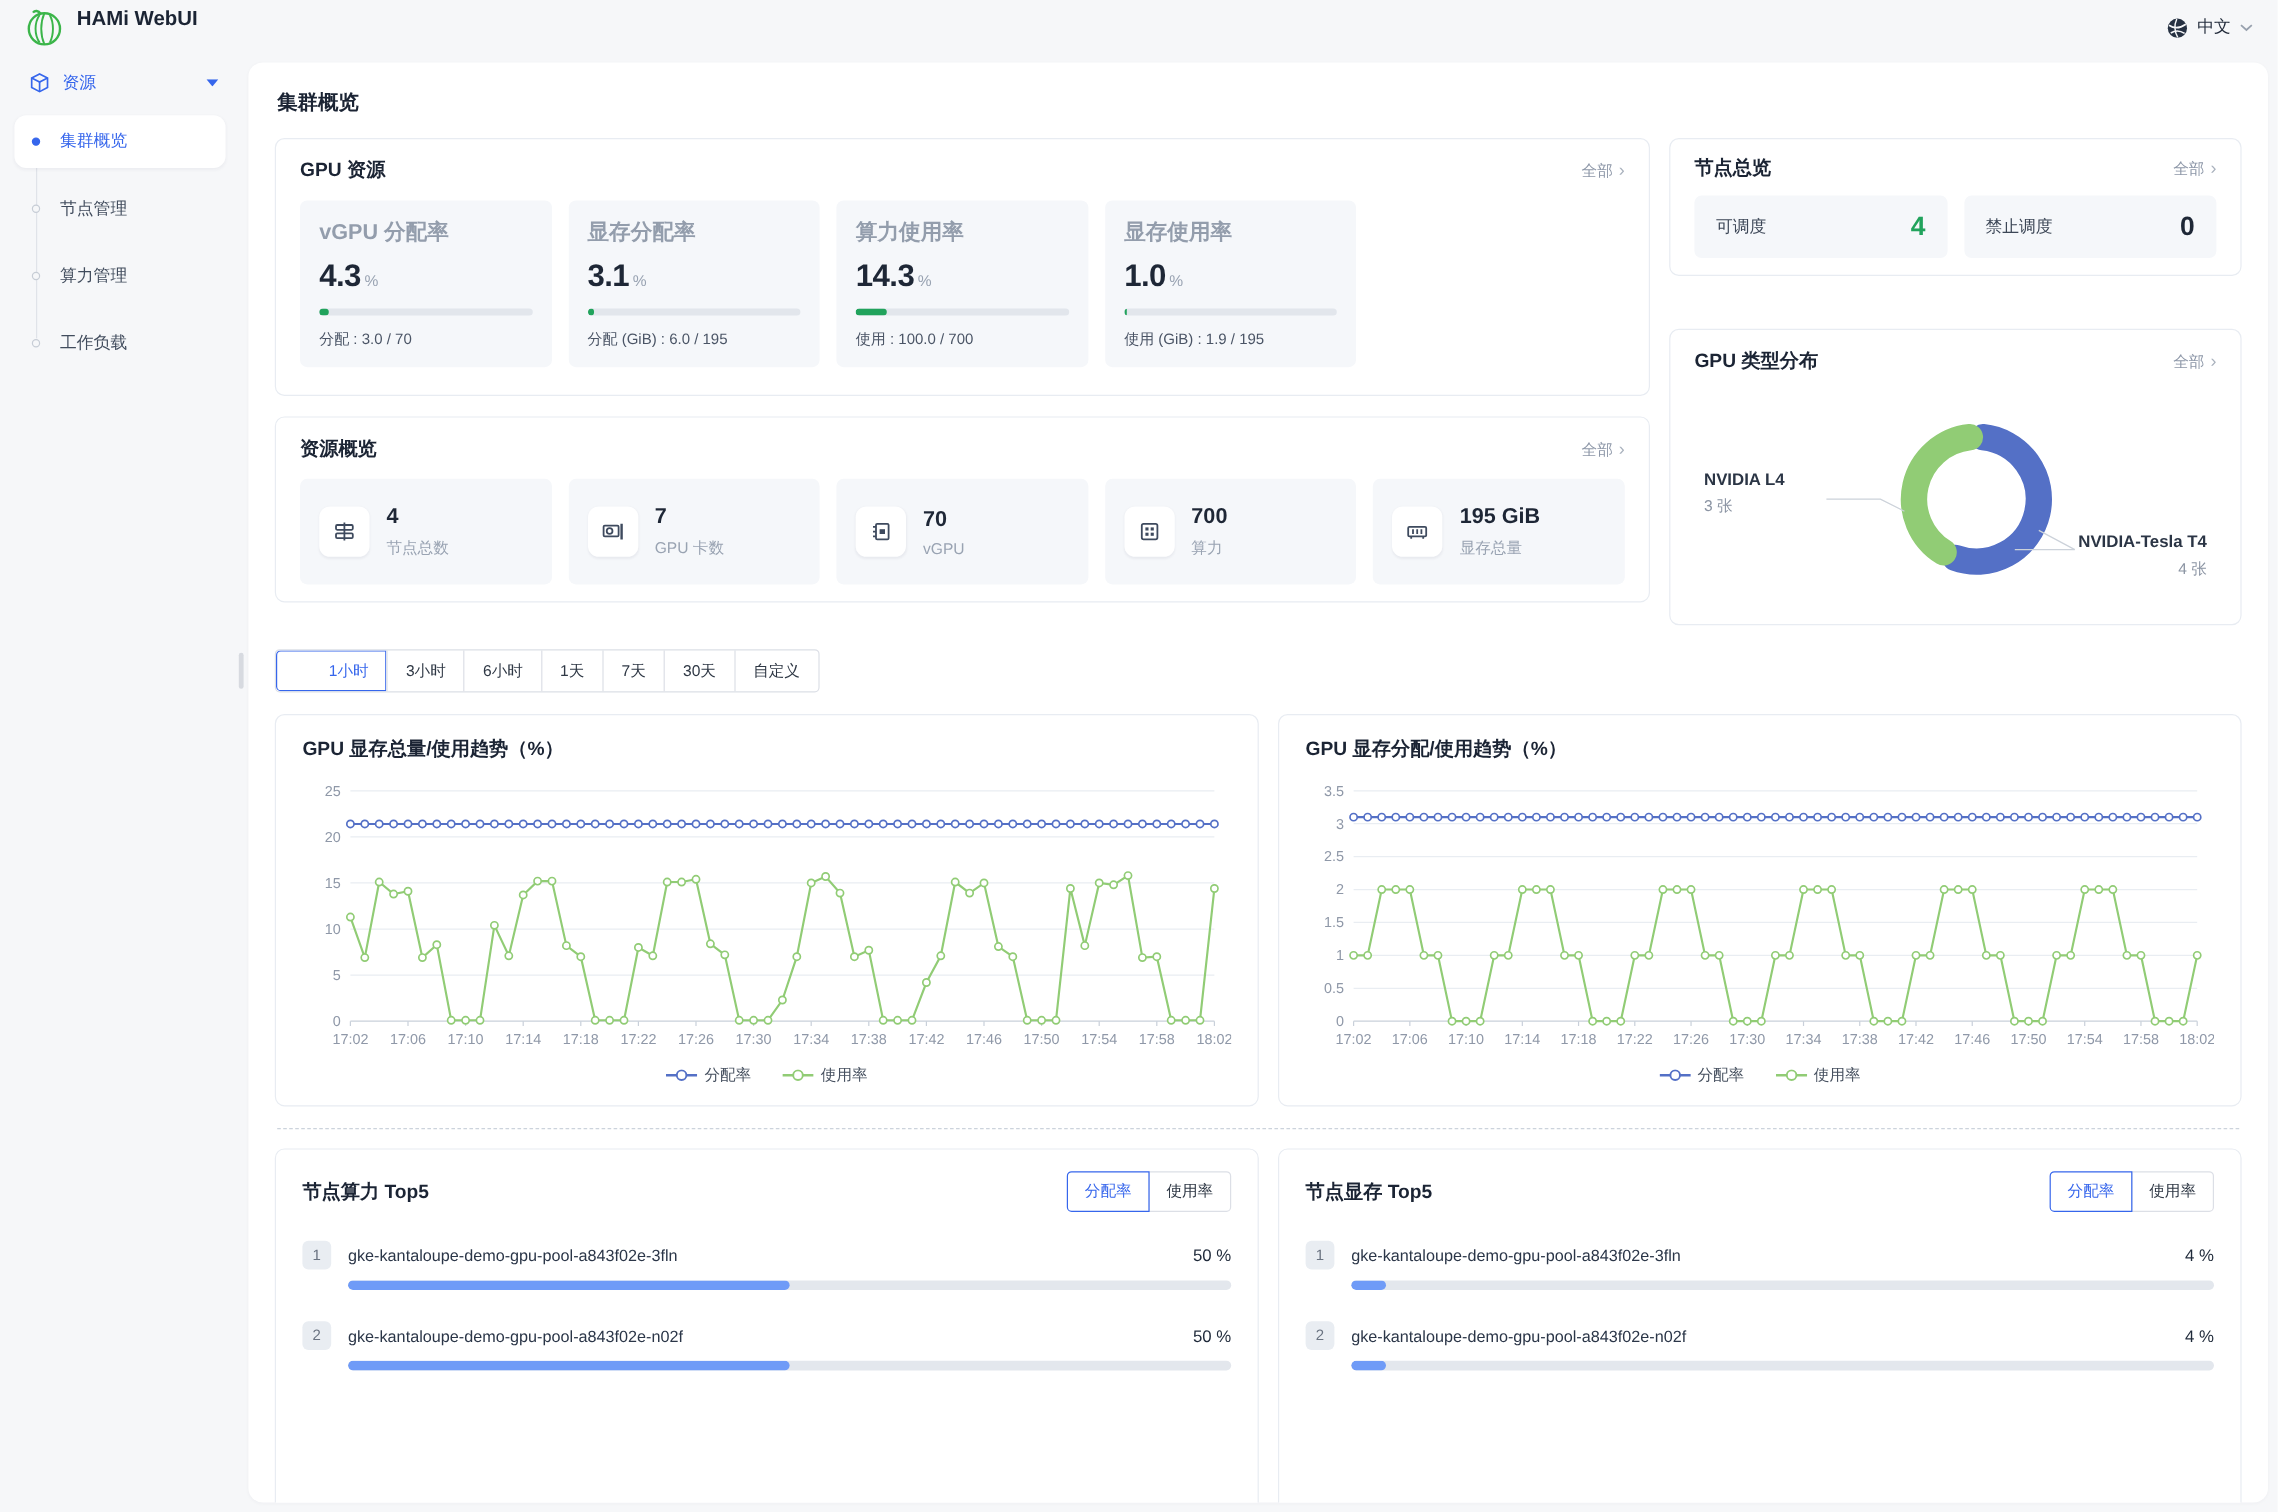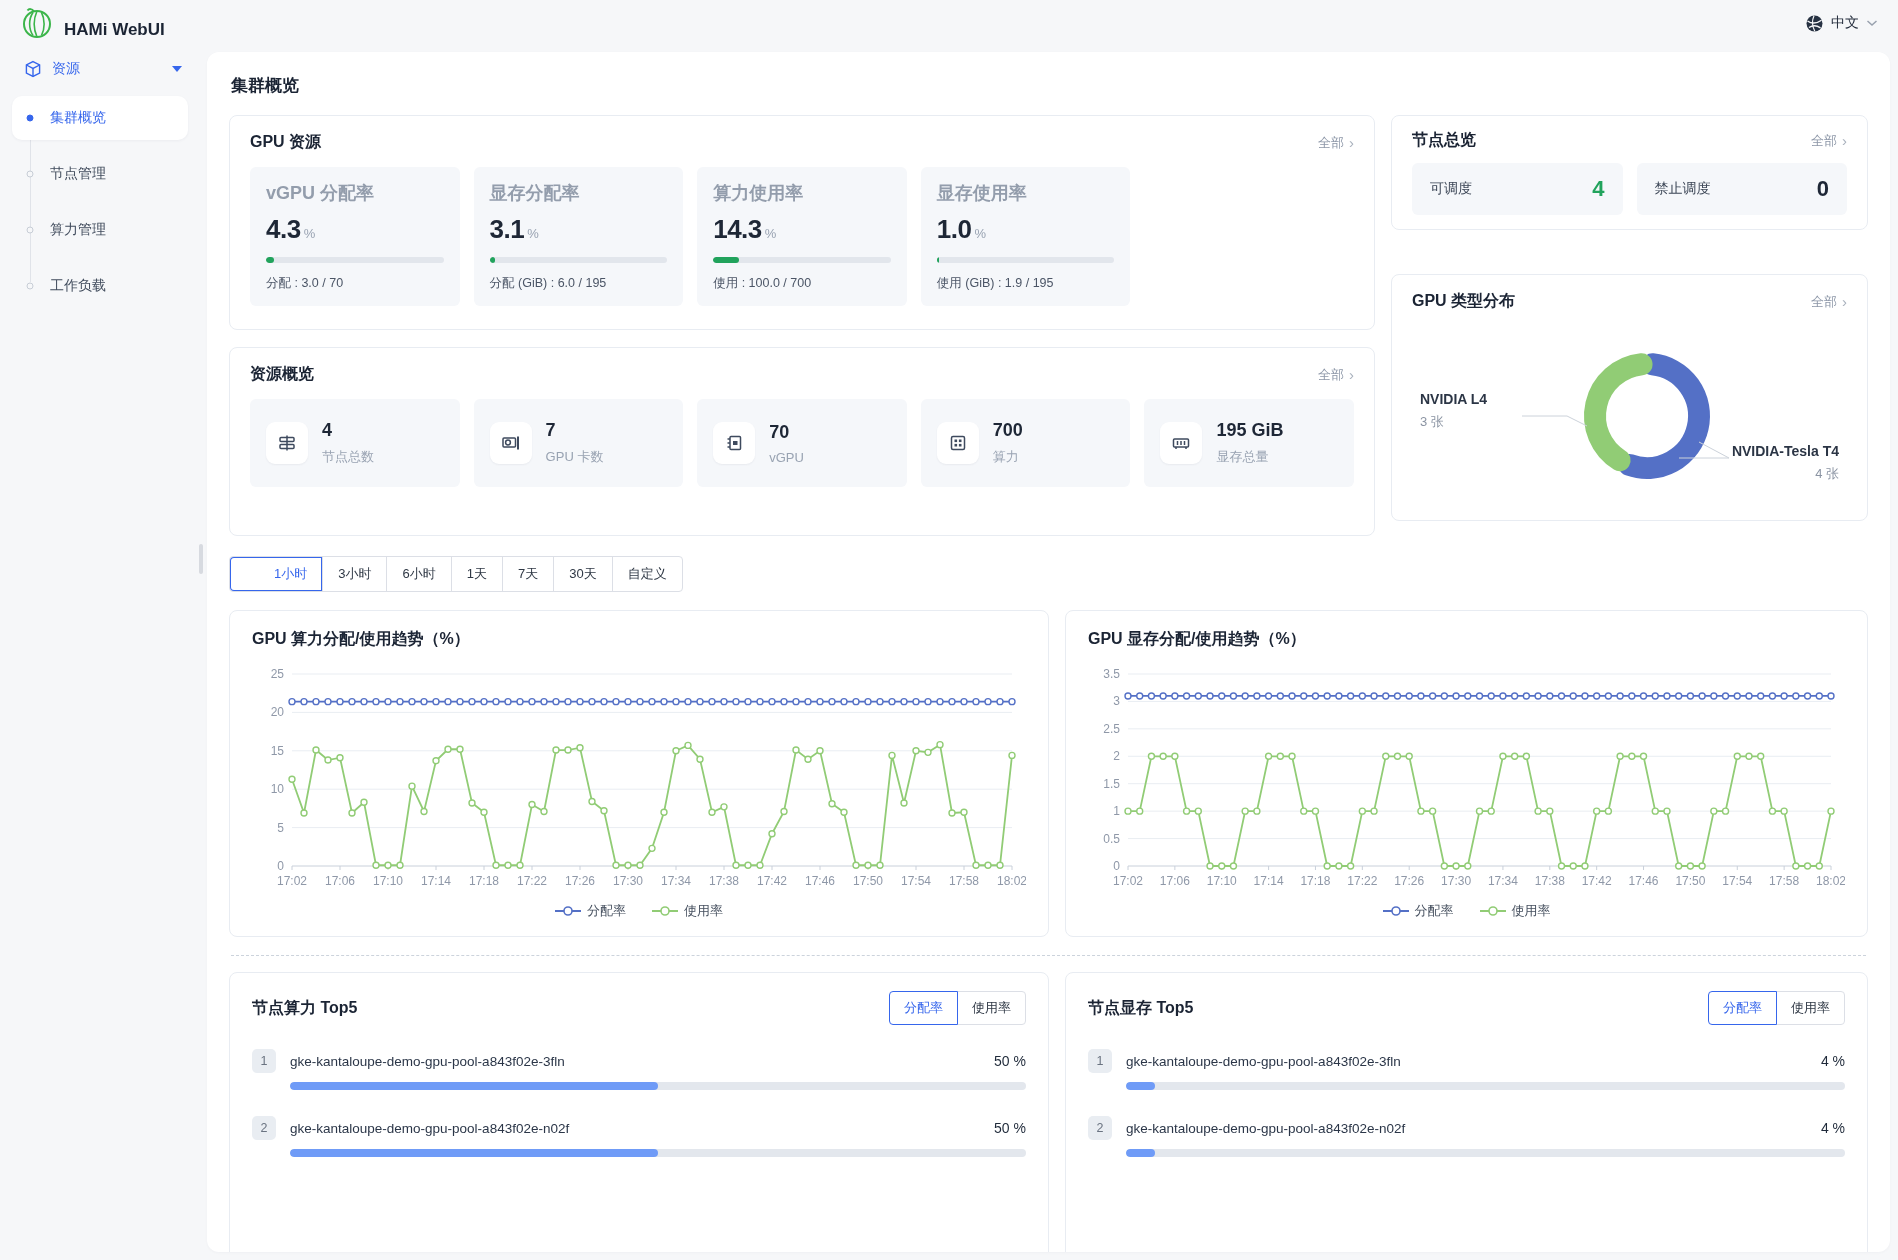--- a/index.html
+++ b/index.html
@@ -3,21 +3,21 @@
 <meta charset="utf-8">
 <style>
   html,body{margin:0;padding:0;}
   body{width:1898px;height:1260px;position:relative;background:#f6f7f9;color:#1e2736;
        font-family:"Liberation Sans","DejaVu Sans",sans-serif;overflow:hidden;}
   svg{font-family:inherit;display:block;}
 
   
   .top-header{position:absolute;top:0;left:0;right:0;height:46px;display:flex;align-items:center;
               justify-content:space-between;padding:0 20px;box-sizing:border-box;}
-  .brand{display:flex;align-items:flex-end;gap:10px;font-size:17px;font-weight:bold;color:#1b2434;}
+  .brand{display:flex;align-items:flex-start;gap:10px;font-size:17px;font-weight:bold;color:#1b2434;}
   .lang{display:flex;align-items:center;gap:7px;font-size:14px;color:#1f2838;cursor:pointer;}
 
   
   .sidebar{position:absolute;top:46px;left:0;width:200px;bottom:0;}
   .side-group{display:flex;align-items:center;gap:10px;padding:14px 18px 18px 24px;font-size:14px;color:#3666ec;cursor:pointer;}
   .side-group .grow{flex:1;}
   .side-menu{position:relative;}
   .menu-rail{position:absolute;left:30px;top:24px;bottom:26px;width:1px;background:#e0e3e9;}
   .side-item{position:relative;height:44px;display:flex;align-items:center;padding-left:38px;
              font-size:14px;color:#414c5d;margin:0 12px 12px 12px;border-radius:10px;cursor:pointer;}
@@ -59,21 +59,21 @@
   .node-cards{display:grid;grid-template-columns:1fr 1fr;gap:14px;margin-top:12px;}
   .node-card{background:#f5f7fa;border-radius:6px;padding:13px 18px;display:flex;align-items:center;justify-content:space-between;}
   .node-label{font-size:14px;color:#3c4656;}
   .node-value{font-size:22px;font-weight:bold;color:#1e2736;}
 
   
   .types-panel{height:247px;margin-top:16px;}
   .donut-box{height:188px;margin-top:4px;}
 
   
-  .res-panel{height:189px;}
+  .res-panel{height:155px;}
   .res-cards{display:grid;grid-template-columns:repeat(5,1fr);gap:14px;margin-top:14px;}
   .res-card{background:#f5f7fa;border-radius:6px;padding:14px 16px;display:flex;align-items:center;gap:14px;height:88px;box-sizing:border-box;}
   .icon-tile{width:42px;height:42px;background:#fff;border-radius:9px;display:flex;align-items:center;justify-content:center;
              box-shadow:0 1px 2px rgba(30,40,60,.06);flex:none;}
   .res-value{font-size:18px;font-weight:bold;color:#1e2736;}
   .res-label{font-size:13px;color:#99a3b2;margin-top:7px;}
 
   
   .time-tabs{display:inline-flex;margin:20px 0 18px;background:#fff;border:1px solid #dcdfe6;border-radius:4px;}
   .tab{padding:8px 15px;font-size:13px;color:#2f3845;border-left:1px solid #dcdfe6;cursor:pointer;}
@@ -362,21 +362,21 @@
     <span class="tab">6小时</span>
     <span class="tab">1天</span>
     <span class="tab">7天</span>
     <span class="tab">30天</span>
     <span class="tab">自定义</span>
   </div>
 
   
   <div class="row">
     <section class="panel chart-panel">
-      <div class="panel-title">GPU 算力分配/使用趋势（%）</div>
+      <div class="panel-title">GPU 显存总量/使用趋势（%）</div>
       <div class="chart-box">
           <svg width="774" height="236">
             <line x1="40" y1="204" x2="760" y2="204" stroke="#c9d0da" stroke-width="1"></line>
             <text x="32" y="208" text-anchor="end" fill="#8f98a8" font-size="12">0</text>
             <line x1="40" y1="165.60000000000002" x2="760" y2="165.60000000000002" stroke="#e9edf2" stroke-width="1"></line>
             <text x="32" y="169.60000000000002" text-anchor="end" fill="#8f98a8" font-size="12">5</text>
             <line x1="40" y1="127.19999999999999" x2="760" y2="127.19999999999999" stroke="#e9edf2" stroke-width="1"></line>
             <text x="32" y="131.2" text-anchor="end" fill="#8f98a8" font-size="12">10</text>
             <line x1="40" y1="88.80000000000001" x2="760" y2="88.80000000000001" stroke="#e9edf2" stroke-width="1"></line>
             <text x="32" y="92.80000000000001" text-anchor="end" fill="#8f98a8" font-size="12">15</text>

